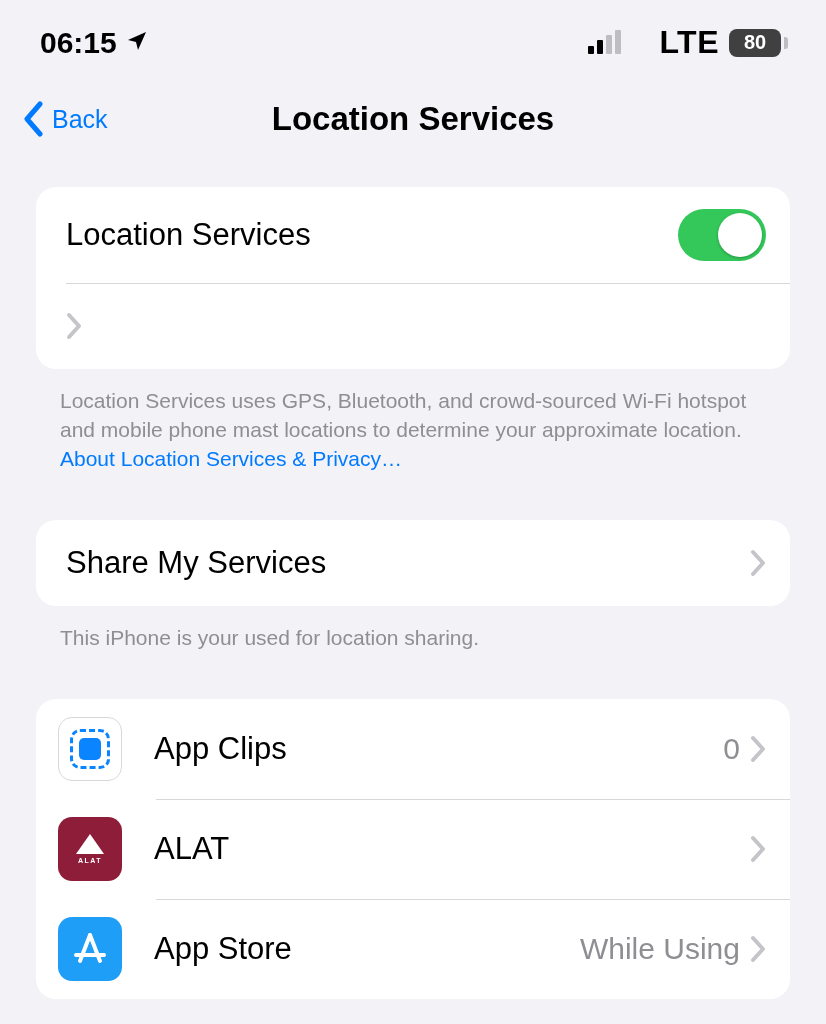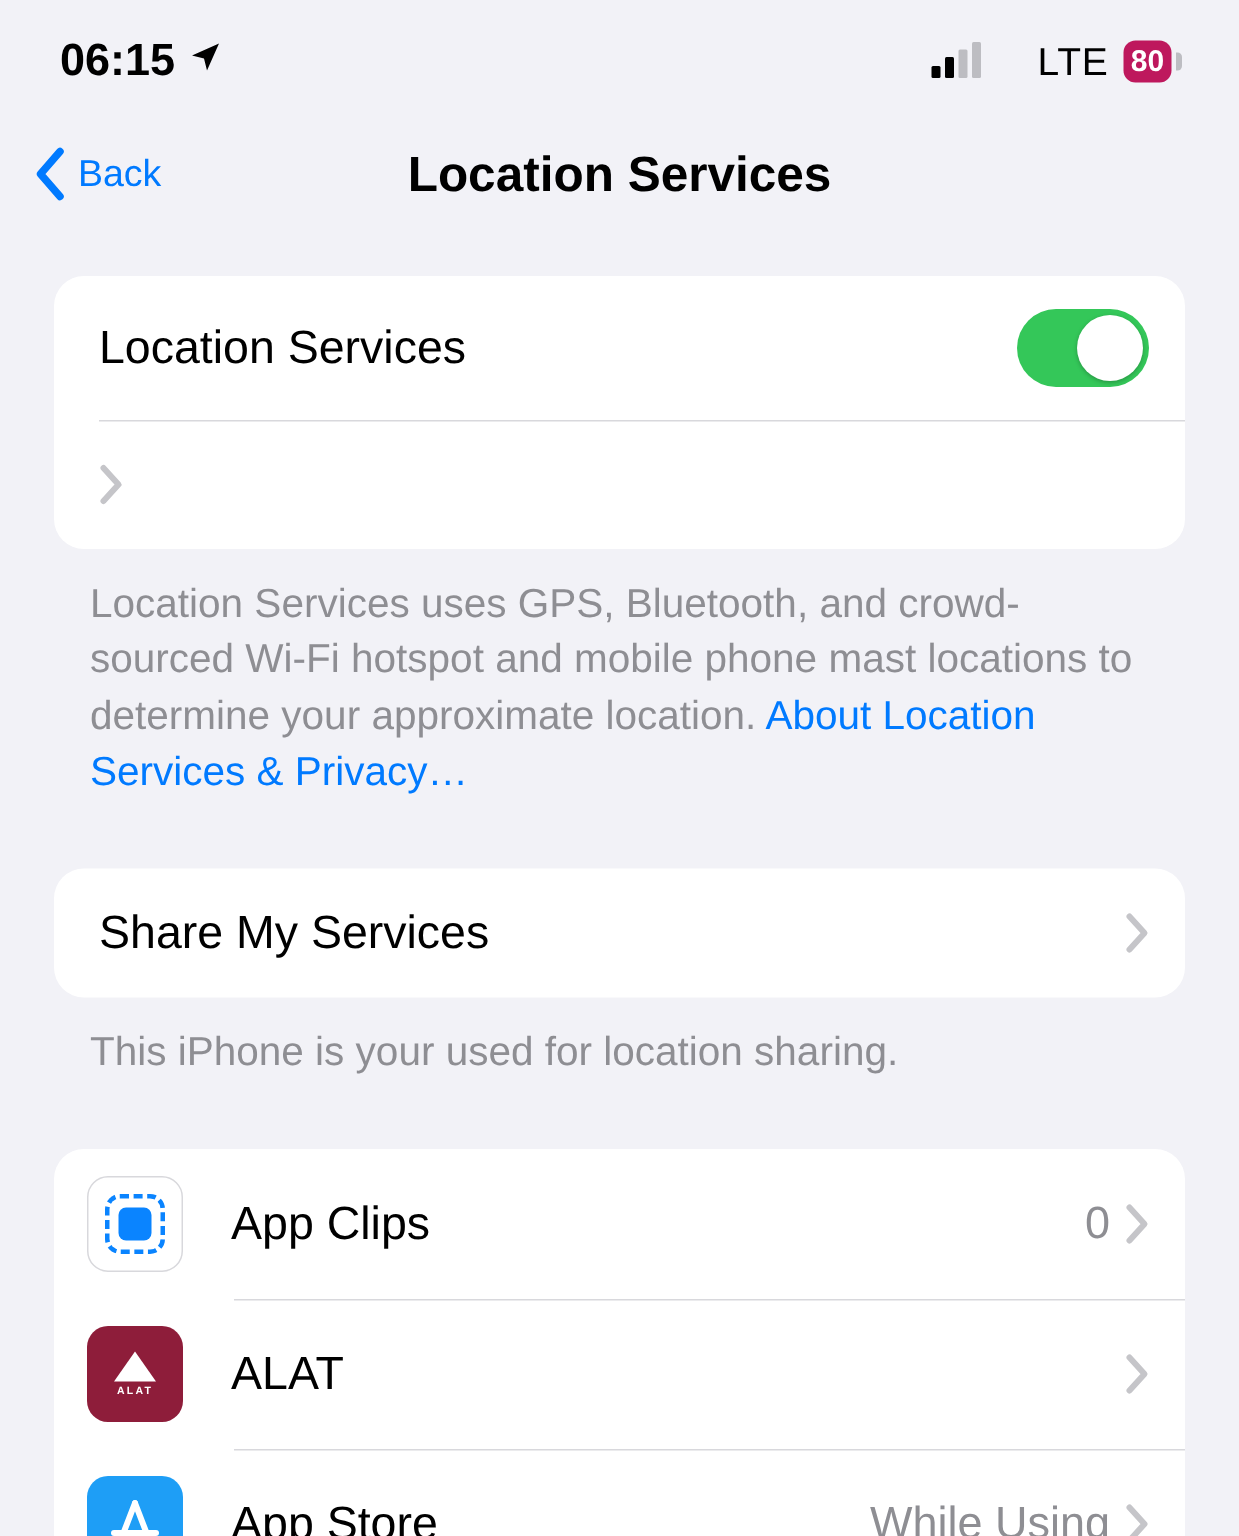--- a/index.html
+++ b/index.html
@@ -21,27 +21,27 @@
     font-weight: 700;
   }
   .status-left { display: flex; align-items: center; gap: 8px; }
   .status-right { display: flex; align-items: center; gap: 10px; }
   .signal-bars { display: flex; align-items: flex-end; gap: 3px; height: 22px; }
   .signal-bars span { width: 6px; background: #000; border-radius: 1px; }
   .signal-bars span:nth-child(1){ height: 8px; }
   .signal-bars span:nth-child(2){ height: 14px; }
   .signal-bars span:nth-child(3){ height: 19px; background:#bdbdc2;}
   .signal-bars span:nth-child(4){ height: 24px; background:#bdbdc2;}
-  .lte { font-weight: 400; font-size: 26px; letter-spacing: .5px; margin-left: 28px; }
+  .lte { font-weight: 700; font-size: 32px; letter-spacing: .5px; margin-left: 28px; }
   .battery {
     display:flex; align-items:center; gap:3px;
   }
   .battery-body{
-    width: 32px; height: 28px; border-radius: 8px;
-    background:#be185d; position:relative;
+    width: 52px; height: 28px; border-radius: 8px;
+    background:#404040; position:relative;
     display:flex; align-items:center; justify-content:center;
   }
   .battery-fill{
     position:absolute; left:2px; top:2px; bottom:2px;
     width: calc((100% - 4px) * 0.8); background:#fff0;
   }
   .battery-text{ color:#fff; font-size:20px; font-weight:700; z-index:1;}
   .battery-nub{ width:4px; height:12px; background:#bdbdc2; border-radius:0 3px 3px 0; }
 
   
@@ -83,21 +83,21 @@
     background:#34c759; position:relative;
   }
   .toggle .knob{
     position:absolute; right:4px; top:4px;
     width:44px; height:44px; border-radius:50%;
     background:#fff; box-shadow:0 1px 3px rgba(0,0,0,.25);
   }
 
   .footer-text {
     margin: 18px 60px 0;
-    color:#8e8e93; font-size:27px; line-height:1.38;
+    color:#8e8e93; font-size:21px; line-height:1.38;
   }
   .footer-link { color:#007aff; }
 
   
   .app-group { margin-top:46px; }
   .app-row {
     display:flex; align-items:center;
     padding: 18px 24px 18px 22px;
     position:relative;
     min-height:92px;

